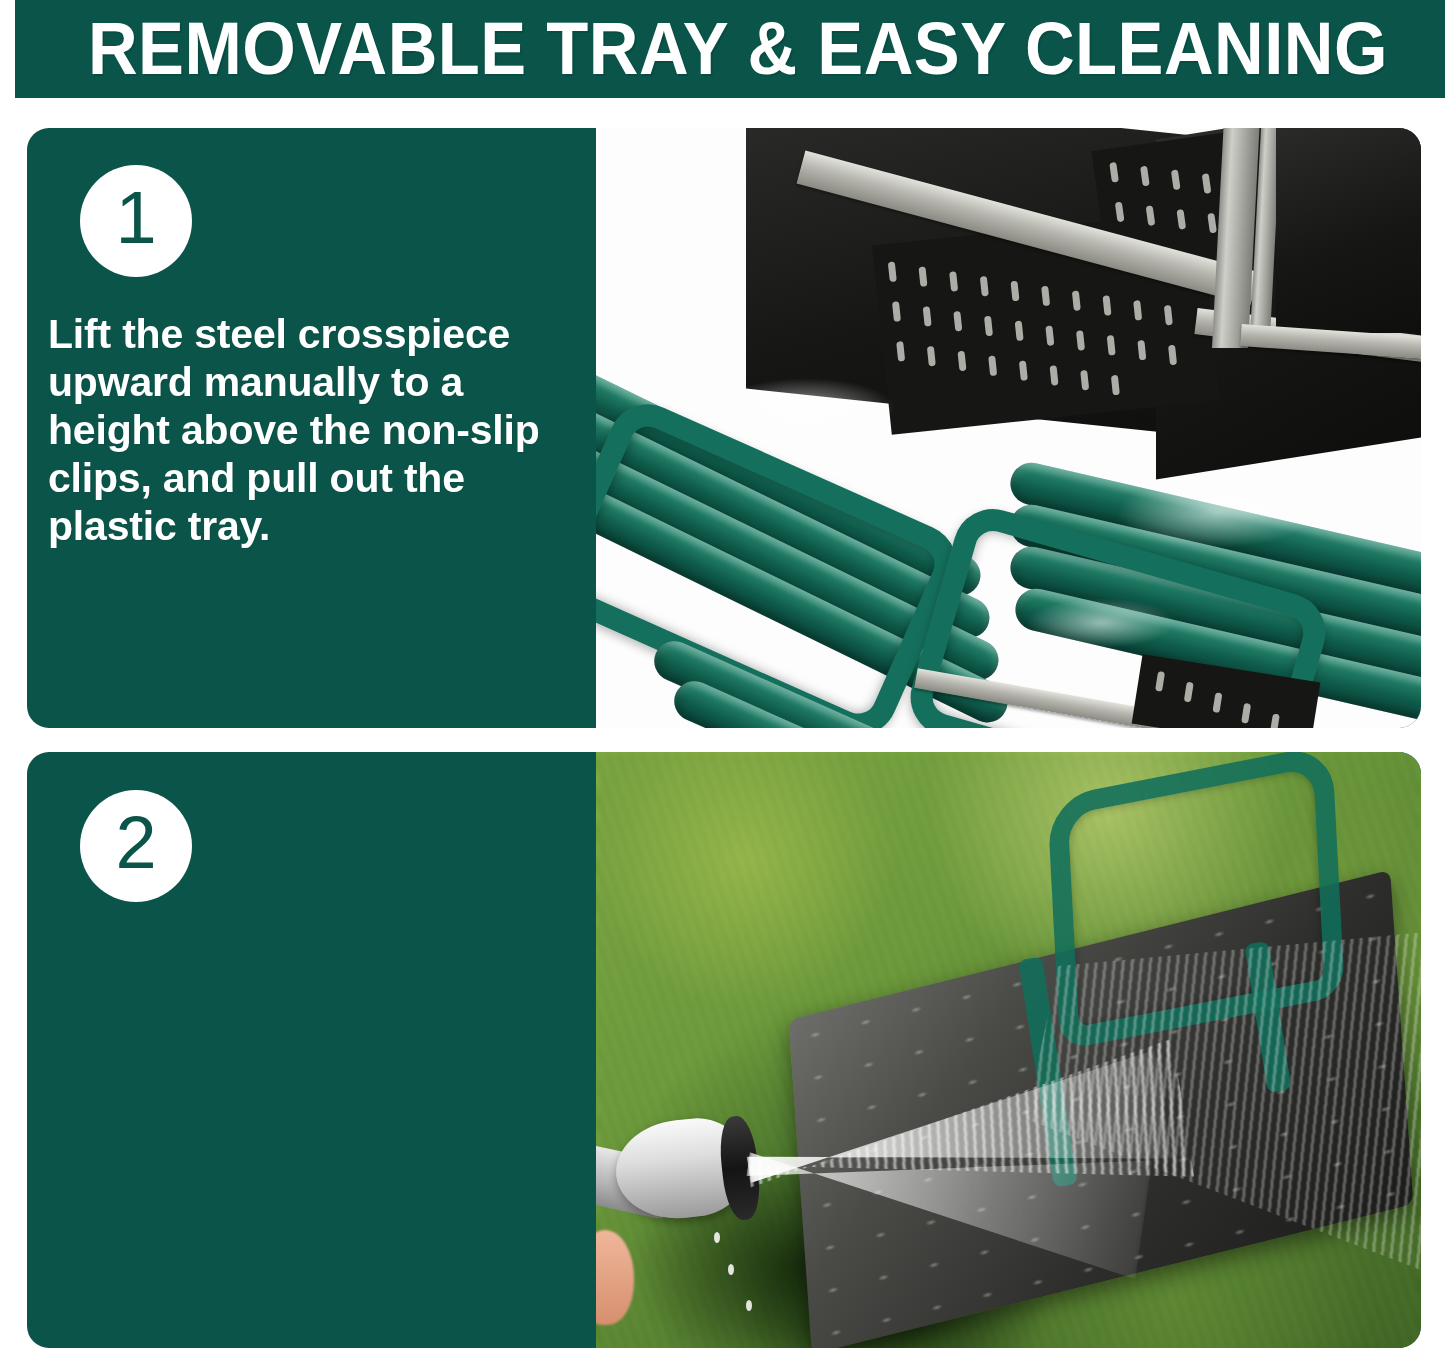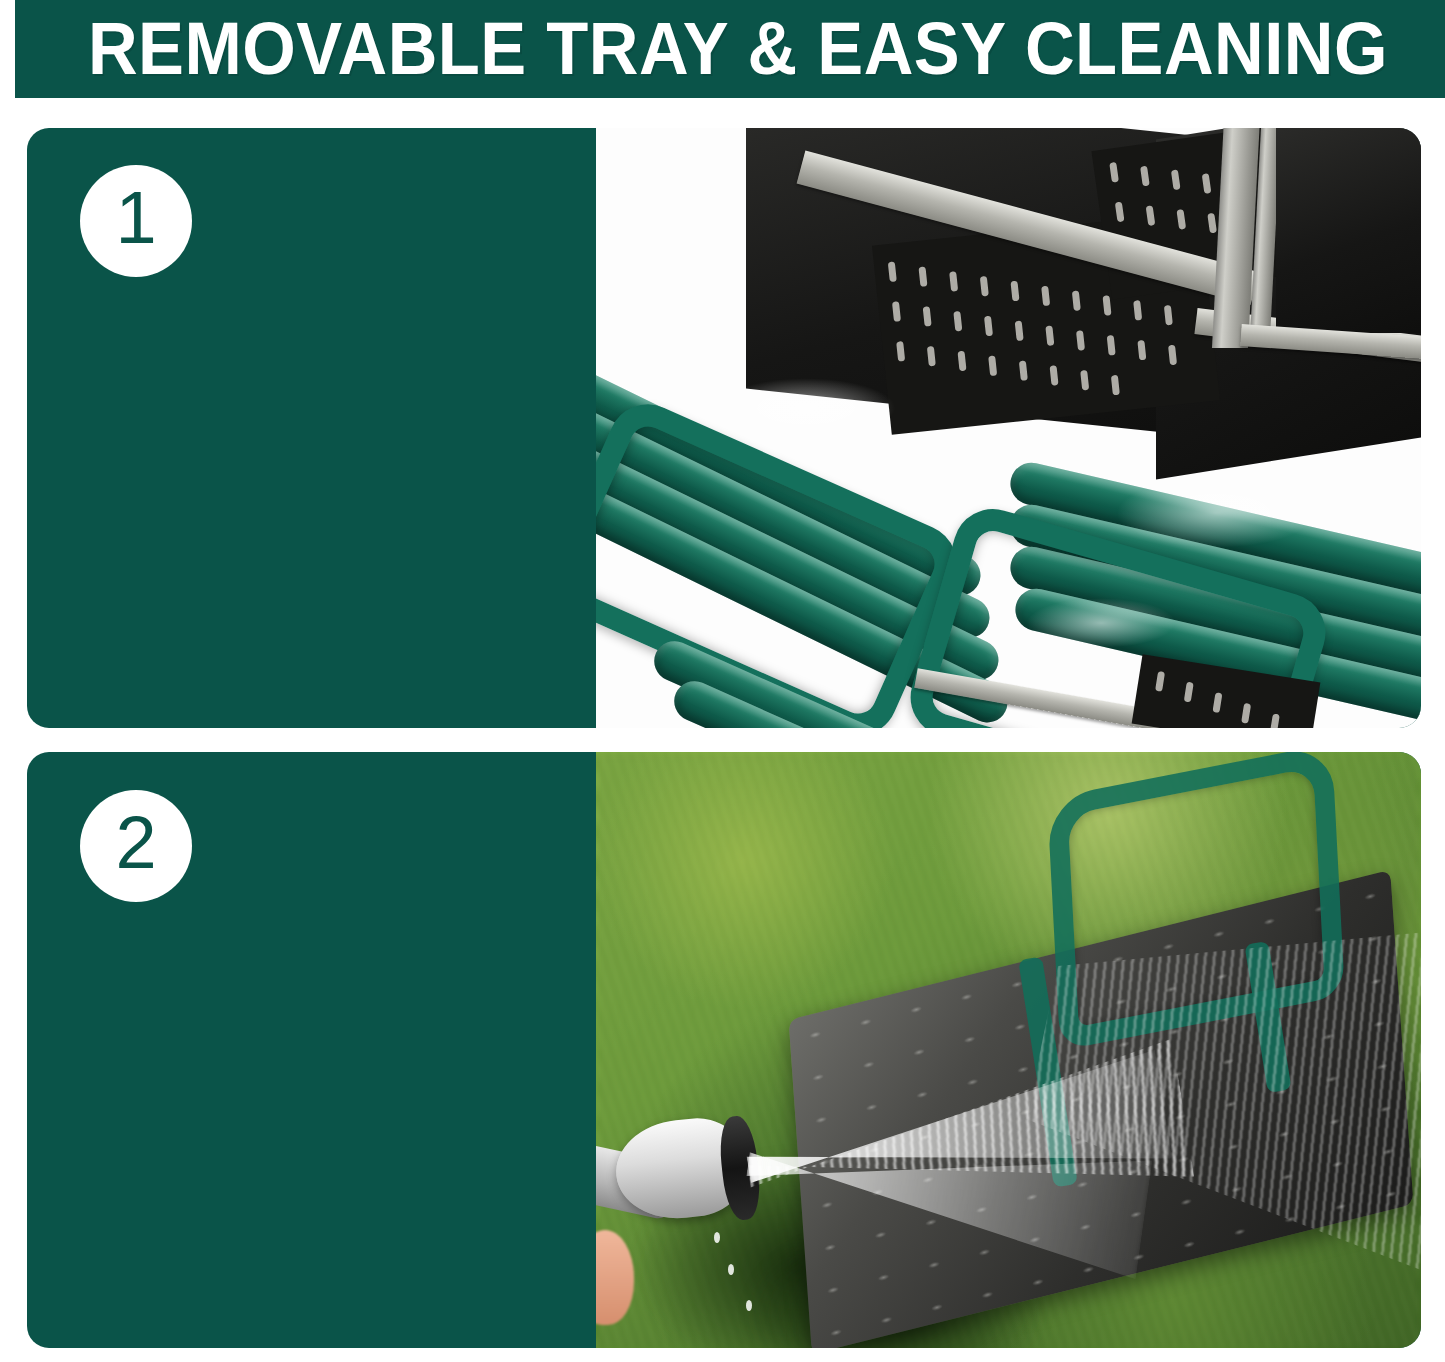--- a/index.html
+++ b/index.html
@@ -272,20 +272,21 @@
 <div class="header-band">
   <div class="header-title">REMOVABLE TRAY &amp; EASY CLEANING</div>
 </div>
 
 <div class="panel" id="panel-1">
 
   <div class="panel-text-col">
     <div class="step-circle">
       <span class="step-number">1</span>
     </div>
+    <div class="step-text">Lift the steel crosspiece upward manually to a height above the non-slip clips, and pull out the plastic tray.</div>
   </div>
 
   <div class="panel-photo-col">
     <div class="photo1">
 
       <div class="p1-darkbox" style="left:150px; top:-10px; width:560px; height:300px; transform:skewY(6deg);"></div>
       <div class="p1-darkbox" style="left:560px; top:-10px; width:270px; height:340px; transform:skewY(-9deg);"></div>
 
       <div class="p1-perf" style="left:285px; top:100px; width:330px; height:190px; transform:rotate(-6deg);">
         <i style="left:14px;  top:18px;"></i>

